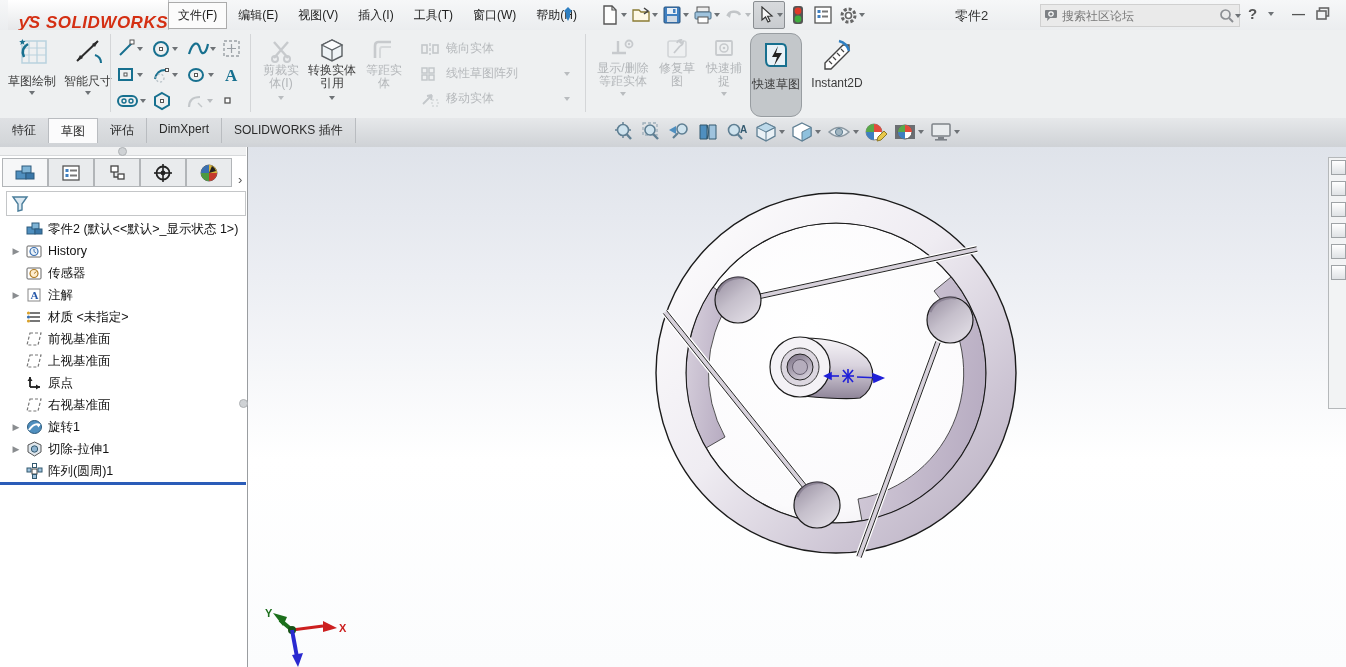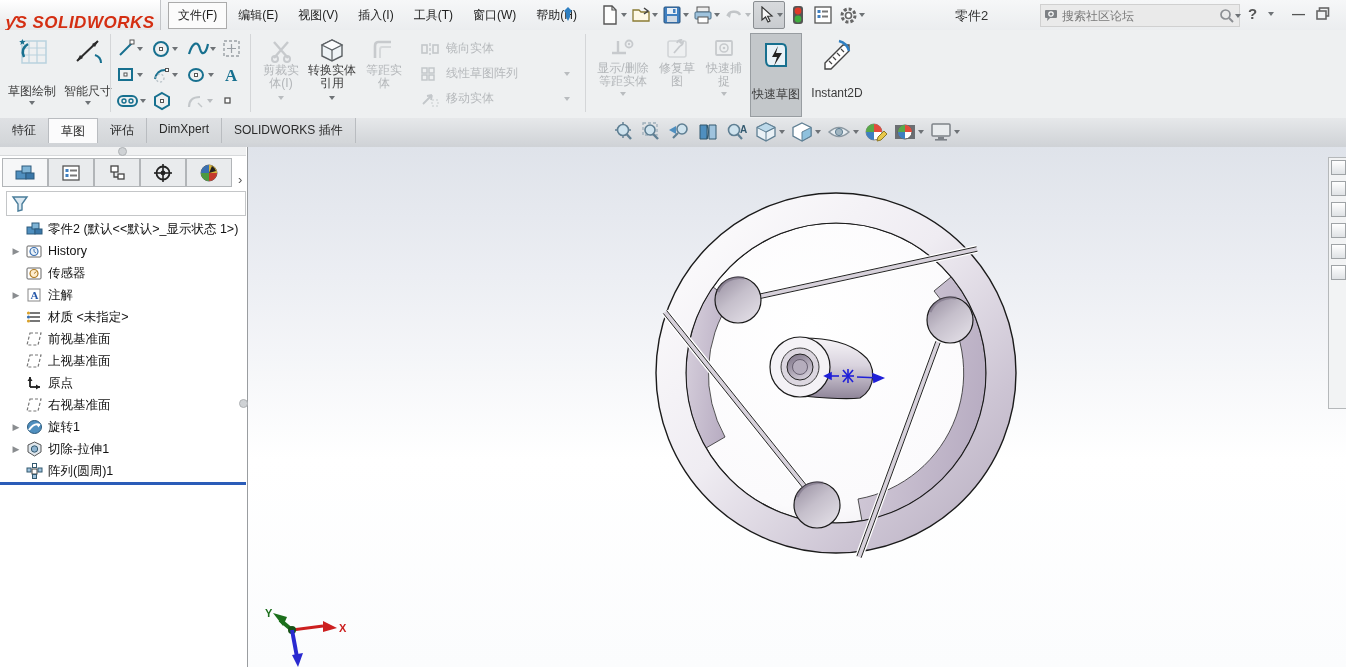--- a/index.html
+++ b/index.html
@@ -3,43 +3,43 @@
 <meta charset="utf-8">
 <style>
   html,body{margin:0;padding:0}
   body{width:1346px;height:667px;overflow:hidden;position:relative;
        font-family:"Liberation Sans",sans-serif;font-size:12px;color:#222;background:#fff;}
   .abs{position:absolute}
   .caret{width:0;height:0;border-left:3.5px solid transparent;border-right:3.5px solid transparent;border-top:4px solid #6e7276;display:inline-block}
   .caret.dis{border-top-color:#b9bcbf}
   
   #titlebar{left:0;top:0;width:1346px;height:30px;background:linear-gradient(#f6f7f8,#ebedef);border-bottom:1px solid #c9cbce}
-  #logo{left:0;top:0;width:160px;height:46px;background:linear-gradient(#ffffff,#d9dbde);border-right:1px solid #c3c5c8;display:flex;align-items:center;justify-content:center}
+  #logo{left:8px;top:0;width:160px;height:46px;background:linear-gradient(#ffffff,#d9dbde);border-right:1px solid #c3c5c8;display:flex;align-items:center;justify-content:flex-end}
   #logo .lg{font-style:italic;font-weight:bold;font-size:17px;color:#d42e12;letter-spacing:.5px}
   #logo .lg b{color:#d42e12}
   #menubar{left:168px;top:0;height:30px;display:flex;align-items:center;gap:2px}
   .menu-item{padding:4px 9px;color:#1c1c1c}
   .menu-item.first{border:1px solid #ababab;background:#fbfbfb}
   #pin{left:560px;top:5px}
   #qat{left:598px;top:2px;height:26px;display:flex;align-items:center;gap:1px}
   .qbtn{display:flex;align-items:center;padding:2px 1px}
   .ic22{width:22px;height:22px;display:flex;align-items:center;justify-content:center}
   .pressed{border:1px solid #8a8e92;background:linear-gradient(#d8dadd,#c9ccd0);border-radius:2px}
   #doc-title{left:955px;top:7px;font-size:13px;color:#333}
   #searchbox{left:1040px;top:4px;width:192px;height:21px;background:#eaeaea;border:1px solid #d0d0d0;display:flex;align-items:center;padding:0 3px;}
   #searchbox input{flex:1;border:none;background:transparent;outline:none;font-size:12px;color:#555;font-family:"Liberation Sans",sans-serif}
   #searchbox input::placeholder{color:#7a7a7a}
   #help{left:1248px;top:5px;font-size:15px;font-weight:bold;color:#555}
   .winbtn{color:#555;font-weight:bold;font-size:13px}
   
   #ribbon{left:0;top:30px;width:1346px;height:88px;background:#eef0f1;border-bottom:1px solid #c6c9cc}
   .rsep{width:1px;height:78px;background:#d4d6d8;position:absolute;top:4px}
   .bigbtn{position:absolute;top:3px;width:56px;height:82px;display:flex;flex-direction:column;align-items:center;justify-content:flex-start}
-  .bigbtn .lbl{text-align:center;line-height:13px;color:#3c3c3c;margin-top:16px}
-  .activebtn{background:#c3c7ca;border:1px solid #989da1;border-radius:0}
+  .bigbtn .lbl{text-align:center;line-height:13px;color:#3c3c3c;margin-top:6px}
+  .activebtn{background:#c3c7ca;border:1px solid #989da1;border-radius:11px}
   .skgrid{position:absolute;left:116px;top:6px;display:grid;grid-template-rows:repeat(3,25px);grid-auto-flow:row;row-gap:1px}
   .skrow{display:flex;align-items:center;gap:2px}
   .skcell{display:flex;align-items:center;width:33px}
   .midbtn{position:absolute;top:8px;display:flex;flex-direction:column;align-items:center}
   .midbtn .lbl{text-align:center;line-height:13px;color:#b3b6b9}
   .midbtn .lbl.en{color:#3c3c3c}
   .listcol{position:absolute;left:420px;top:10px;display:flex;flex-direction:column;gap:8px}
   .listitem{display:flex;align-items:center;gap:6px;color:#b6b9bc;width:150px}
   
   #tabband{left:0;top:118px;width:1346px;height:29px;background:linear-gradient(#e6e8ea,#cfd2d6);border-bottom:1px solid #b9bcc0}

